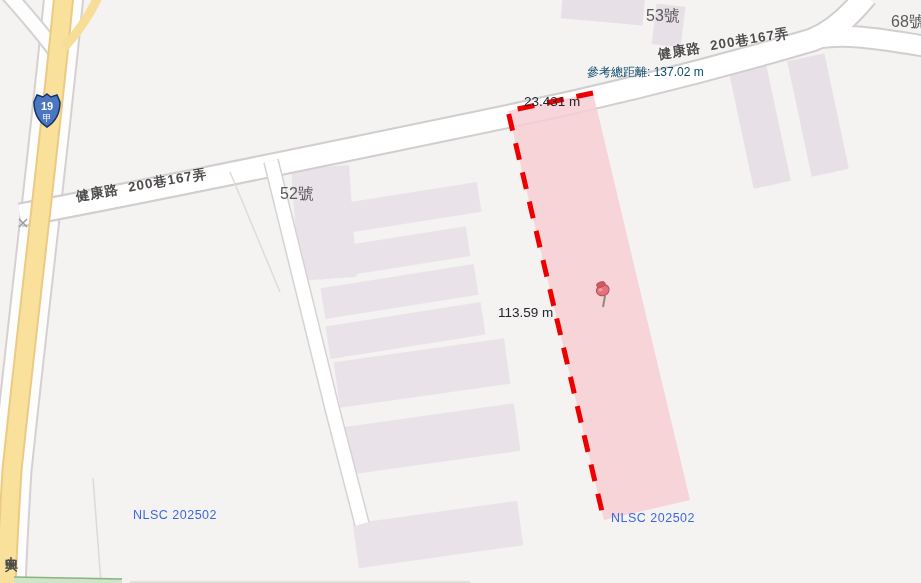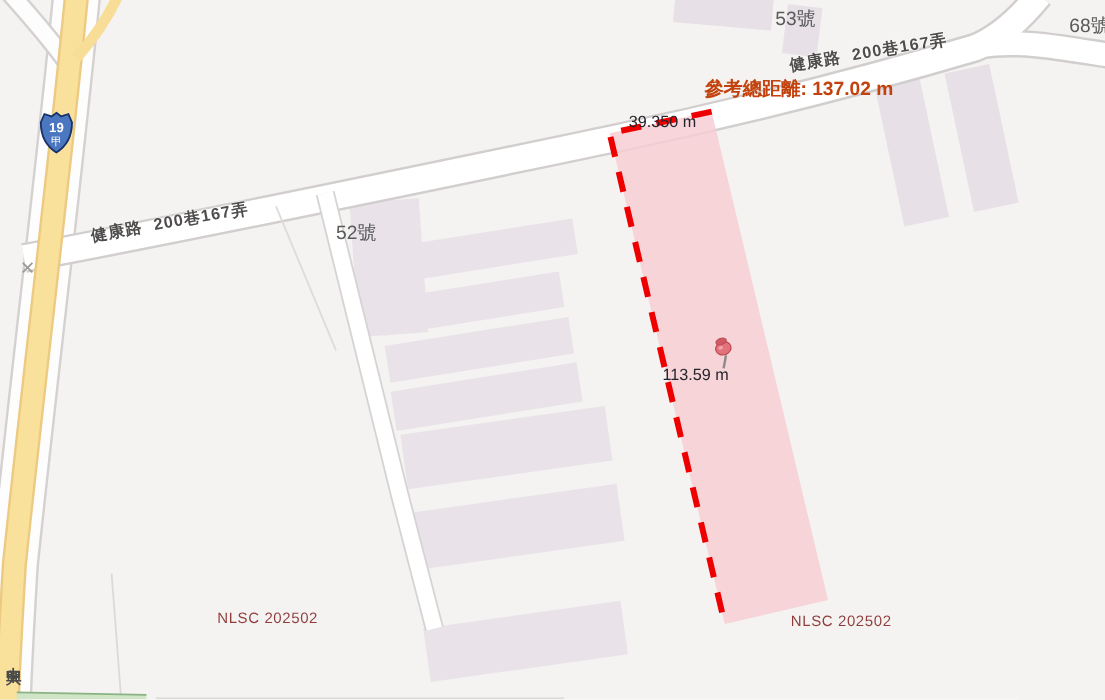--- a/index.html
+++ b/index.html
@@ -11,22 +11,22 @@
   .bldg{position:absolute;background:#e7e0e7;}
   .bldg.dim{background:#e9e3e9;}
   svg.layer{position:absolute;left:0;top:0;}
   .lbl{position:absolute;white-space:pre;}
   .road-name{
     color:#4f4c4c;font-size:13.5px;font-weight:bold;letter-spacing:1px;
     text-shadow:0 0 2px #ffffff,0 0 2px #ffffff;
   }
   .house-no{color:#5a5a5a;font-size:16px;}
   .seg-label{color:#26242c;font-size:13.5px;}
-  .total-label{color:#c2410c;font-size:16px;font-weight:bold;}
-  .watermark{color:#7f1d1d;font-size:12.5px;letter-spacing:0.5px;opacity:0.85;margin-left:48px;}
+  .total-label{color:#0c4a6e;font-size:12px;font-weight:normal;}
+  .watermark{color:#1d4ed8;font-size:12.5px;letter-spacing:0.5px;opacity:0.85;}
   .street-vert{
     color:#4a4a4a;font-size:13px;font-weight:bold;
     writing-mode:vertical-rl;text-orientation:upright;letter-spacing:2px;
   }
 </style>
 </head>
 <body>
 
 <div class="map">
 
@@ -91,23 +91,23 @@
       <text x="14" y="28" text-anchor="middle" font-size="9" fill="#ffffff">甲</text>
     </g>
   </svg>
 
   <div class="lbl road-name" style="left:76px;top:188px;transform:rotate(-10deg);transform-origin:0 50%;">健康路  200巷167弄</div>
 
   <div class="lbl road-name" style="left:658px;top:46px;transform:rotate(-9.5deg);transform-origin:0 50%;">健康路  200巷167弄</div>
 
   <div class="lbl total-label" style="left:587px;top:64px;">參考總距離: 137.02 m</div>
 
-  <div class="lbl seg-label" style="left:524px;top:94px;">39.350 m</div>
+  <div class="lbl seg-label" style="left:524px;top:94px;">23.431 m</div>
 
-  <div class="lbl seg-label" style="left:552px;top:305px;">113.59 m</div>
+  <div class="lbl seg-label" style="left:498px;top:305px;">113.59 m</div>
 
   <div class="lbl house-no" style="left:646px;top:6px;">53號</div>
 
   <div class="lbl house-no" style="left:891px;top:12px;">68號</div>
 
   <div class="lbl house-no" style="left:280px;top:184px;">52號</div>
 
   <div class="lbl street-vert" style="left:2px;top:546px;">中興</div>
 
   <div class="lbl watermark" style="left:133px;top:508px;">NLSC 202502</div>

